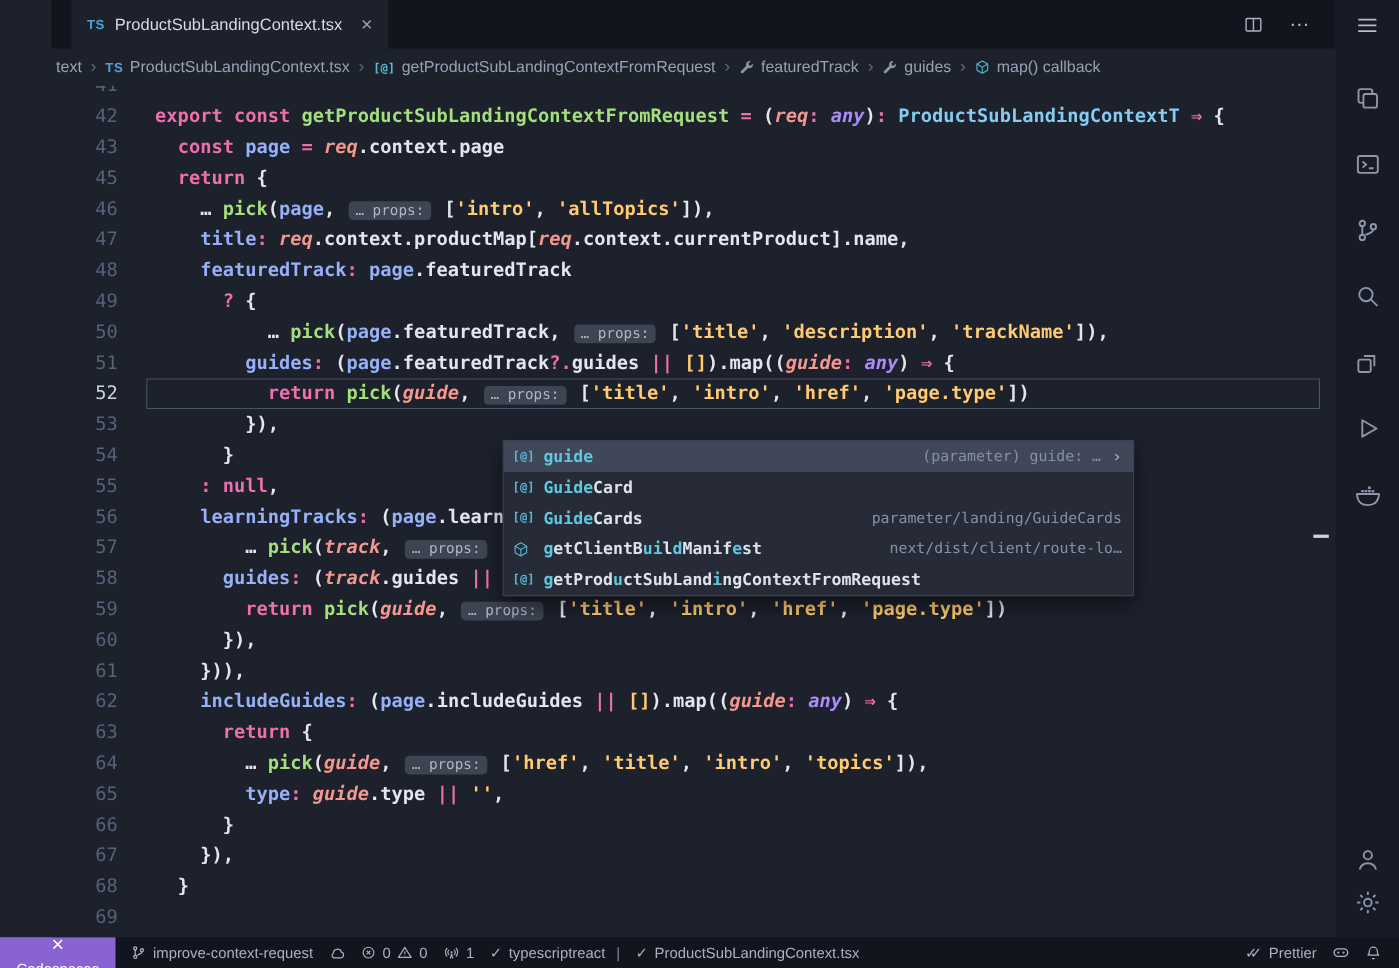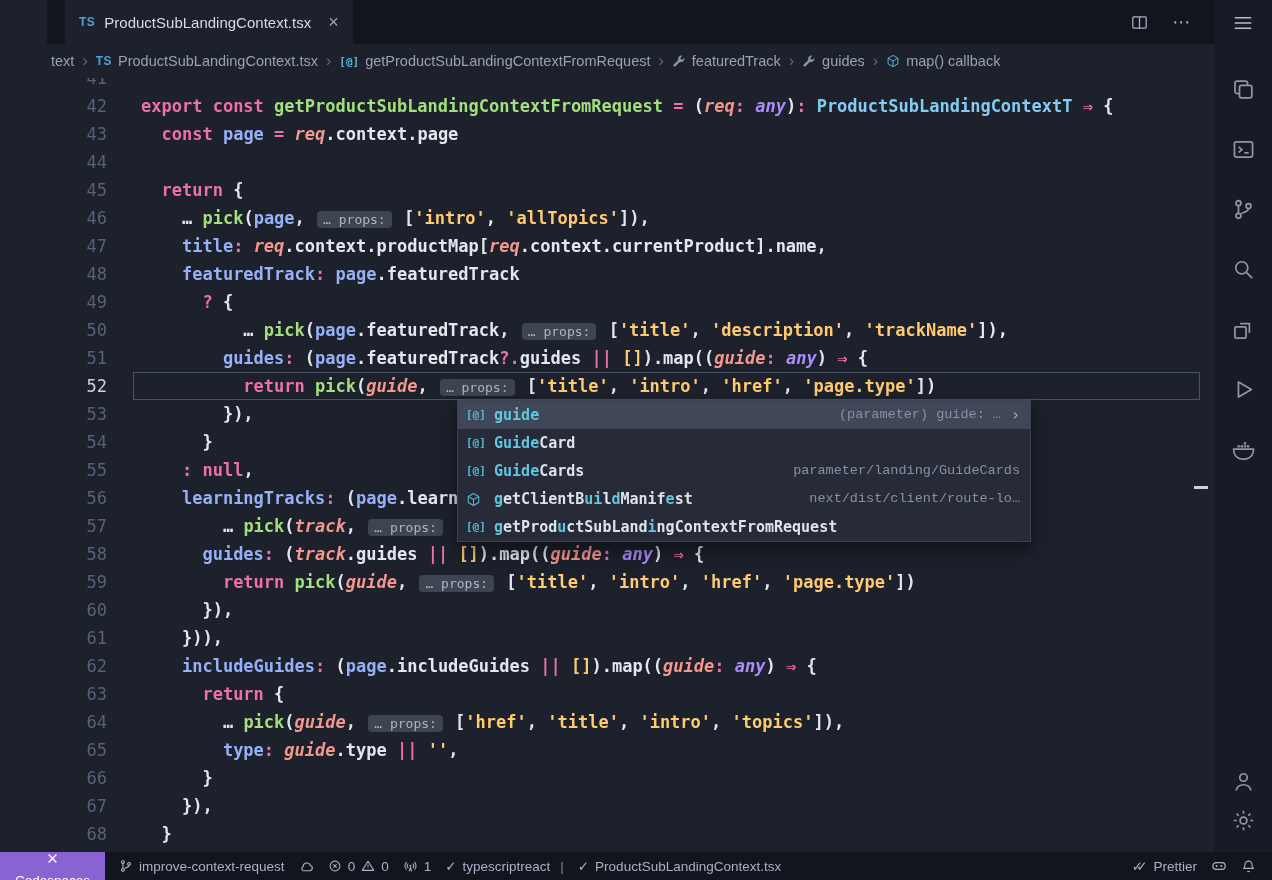--- a/index.html
+++ b/index.html
@@ -60,21 +60,21 @@
   
   .suggest { position:absolute; left:410px; top:322px; width:574px;
              background:var(--popup-bg,#262b37); border:1px solid #3b4252;
              box-shadow:0 8px 18px rgba(0,0,0,.5); z-index:5; }
   .sg-row { display:flex; align-items:center; height:28px; padding:0 10px 0 8px;
             font-family:"DejaVu Sans Mono",monospace; font-size:15px; color:#dde2ec; font-weight:600; }
   .sg-row.sel { background:var(--popup-selected,#3f4759); }
   .sg-icon { width:28px; color:#56b8d6; font-size:11px; flex:none; font-weight:bold; display:flex; align-items:center; }
   .sg-label { white-space:pre; }
   .sg-label .match { color:var(--match,#5fc8de); }
-  .sg-detail { margin-left:auto; color:#8790a6; font-size:13.5px; padding-left:16px; white-space:pre; font-weight:400;font-family:Liberation Mono, monospace; }
+  .sg-detail { margin-left:auto; color:#8790a6; font-size:13.5px; padding-left:16px; white-space:pre; font-weight:400; }
   .sg-chev { color:#aab2c4; margin-left:10px; font-size:15px; font-weight:400; }
 
   
   .statusbar { height:28px; background:var(--chrome-bg,#12151e); display:flex; align-items:center;
                color:#a9b1c3; font-size:13.5px; flex:none; }
   .sb-item { display:flex; align-items:center; gap:6px; margin-left:14px; white-space:nowrap; }
   .badge { height:28px; display:flex; align-items:center; gap:8px; background:var(--accent,#8a63d2);
            color:#fff; padding:0 15px; margin-left:0; font-size:13.5px;flex-direction:column; }
   .sb-spacer { flex:1; }
   .dblcheck { letter-spacing:-7px; padding-right:7px; }
@@ -156,21 +156,20 @@
           </span>
           <span>map() callback</span>
         </span>
       </div>
 
       <div class="editor">
         <div class="lines" id="lines">
             <div class="line"><span class="ln">41</span><span class="body"></span></div>
             <div class="line"><span class="ln">42</span><span class="body"><span class="tk-k">export </span><span class="tk-k">const </span><span class="tk-f">getProductSubLandingContextFromRequest</span><span class="tk-o"> = </span><span class="tk-p">(</span><span class="tk-m">req</span><span class="tk-o">: </span><span class="tk-t">any</span><span class="tk-p">)</span><span class="tk-o">: </span><span class="tk-r">ProductSubLandingContextT</span><span class="tk-o"> ⇒ </span><span class="tk-p">{</span></span></div>
             <div class="line"><span class="ln">43</span><span class="body">  <span class="tk-k">const </span><span class="tk-v">page</span><span class="tk-o"> = </span><span class="tk-m">req</span><span class="tk-p">.context.page</span></span></div>
-            <div class="line"><span class="ln">44</span><span class="body"></span></div>
             <div class="line"><span class="ln">45</span><span class="body">  <span class="tk-k">return</span><span class="tk-p"> {</span></span></div>
             <div class="line"><span class="ln">46</span><span class="body">    <span class="tk-p">… </span><span class="tk-f">pick</span><span class="tk-p">(</span><span class="tk-v">page</span><span class="tk-p">, </span><span class="tk-i">… props:</span><span class="tk-p"> [</span><span class="tk-s">'intro'</span><span class="tk-p">, </span><span class="tk-s">'allTopics'</span><span class="tk-p">]),</span></span></div>
             <div class="line"><span class="ln">47</span><span class="body">    <span class="tk-v">title</span><span class="tk-o">: </span><span class="tk-m">req</span><span class="tk-p">.context.productMap[</span><span class="tk-m">req</span><span class="tk-p">.context.currentProduct].name,</span></span></div>
             <div class="line"><span class="ln">48</span><span class="body">    <span class="tk-v">featuredTrack</span><span class="tk-o">: </span><span class="tk-v">page</span><span class="tk-p">.featuredTrack</span></span></div>
             <div class="line"><span class="ln">49</span><span class="body">      <span class="tk-o">? </span><span class="tk-p">{</span></span></div>
             <div class="line"><span class="ln">50</span><span class="body">          <span class="tk-p">… </span><span class="tk-f">pick</span><span class="tk-p">(</span><span class="tk-v">page</span><span class="tk-p">.featuredTrack, </span><span class="tk-i">… props:</span><span class="tk-p"> [</span><span class="tk-s">'title'</span><span class="tk-p">, </span><span class="tk-s">'description'</span><span class="tk-p">, </span><span class="tk-s">'trackName'</span><span class="tk-p">]),</span></span></div>
             <div class="line"><span class="ln">51</span><span class="body">        <span class="tk-v">guides</span><span class="tk-o">: </span><span class="tk-p">(</span><span class="tk-v">page</span><span class="tk-p">.featuredTrack</span><span class="tk-o">?.</span><span class="tk-p">guides </span><span class="tk-o">|| </span><span class="tk-a">[]</span><span class="tk-p">).map((</span><span class="tk-m">guide</span><span class="tk-o">: </span><span class="tk-t">any</span><span class="tk-p">)</span><span class="tk-o"> ⇒ </span><span class="tk-p">{</span></span></div>
             <div class="line current"><span class="ln">52</span><span class="body">          <span class="tk-k">return </span><span class="tk-f">pick</span><span class="tk-p">(</span><span class="tk-m">guide</span><span class="tk-p">, </span><span class="tk-i">… props:</span><span class="tk-p"> [</span><span class="tk-s">'title'</span><span class="tk-p">, </span><span class="tk-s">'intro'</span><span class="tk-p">, </span><span class="tk-s">'href'</span><span class="tk-p">, </span><span class="tk-s">'page.type'</span><span class="tk-p">])</span></span></div>
             <div class="line"><span class="ln">53</span><span class="body">        <span class="tk-p">}),</span></span></div>
             <div class="line"><span class="ln">54</span><span class="body">      <span class="tk-p">}</span></span></div>

